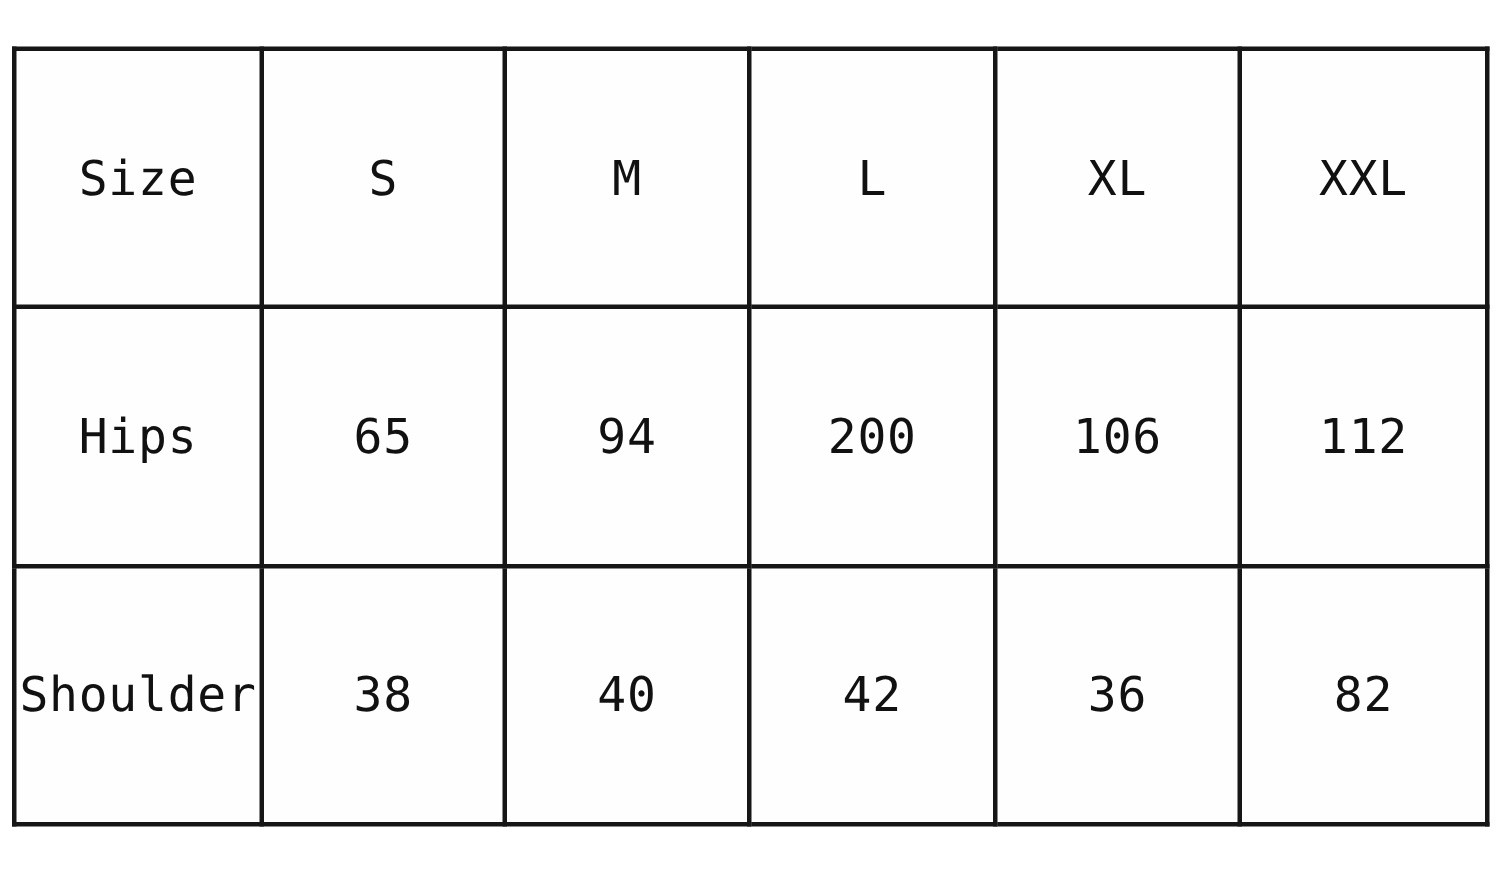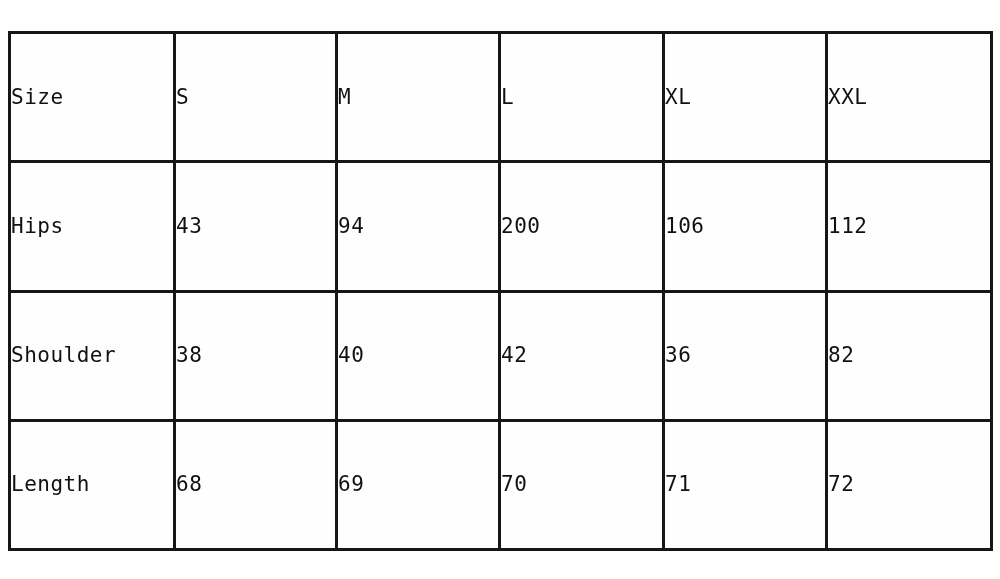--- a/index.html
+++ b/index.html
@@ -28,26 +28,27 @@
     width: 982px;
     height: 520px;
     border-collapse: collapse;
     table-layout: fixed;
     background: #ffffff;
   }
 
   table.size-table td {
     border: 3px solid #161616;
     background: #fefefe;
+    text-align: center;
     vertical-align: middle;
     padding: 0;
     color: #111111;
     font-family: "DejaVu Sans Mono", monospace;
     font-weight: 400;
-    font-size: 21px;
+    font-size: 32px;
     line-height: 1;
     letter-spacing: 0.5px;
     white-space: nowrap;
     overflow: hidden;
   }
 
   
   table.size-table col.c0 { width: 165px; }
   table.size-table col.c1 { width: 162px; }
   table.size-table col.c2 { width: 163px; }
@@ -91,42 +92,34 @@
         <td class="header-cell">Size</td>
         <td class="header-cell">S</td>
         <td class="header-cell">M</td>
         <td class="header-cell">L</td>
         <td class="header-cell">XL</td>
         <td class="header-cell">XXL</td>
       </tr>
 
       <tr>
         <td class="row-header">Hips</td>
-        <td class="data-cell">43</td>
+        <td class="data-cell">65</td>
         <td class="data-cell">94</td>
         <td class="data-cell">200</td>
         <td class="data-cell">106</td>
         <td class="data-cell">112</td>
       </tr>
 
       <tr>
         <td class="row-header">Shoulder</td>
         <td class="data-cell">38</td>
         <td class="data-cell">40</td>
         <td class="data-cell">42</td>
         <td class="data-cell">36</td>
         <td class="data-cell">82</td>
       </tr>
 
 
 
-      <tr>
-        <td class="row-header">Length</td>
-        <td class="data-cell">68</td>
-        <td class="data-cell">69</td>
-        <td class="data-cell">70</td>
-        <td class="data-cell">71</td>
-        <td class="data-cell">72</td>
-      </tr>
     </tbody>
   </table>
 
 </div>
 
 </body></html>

